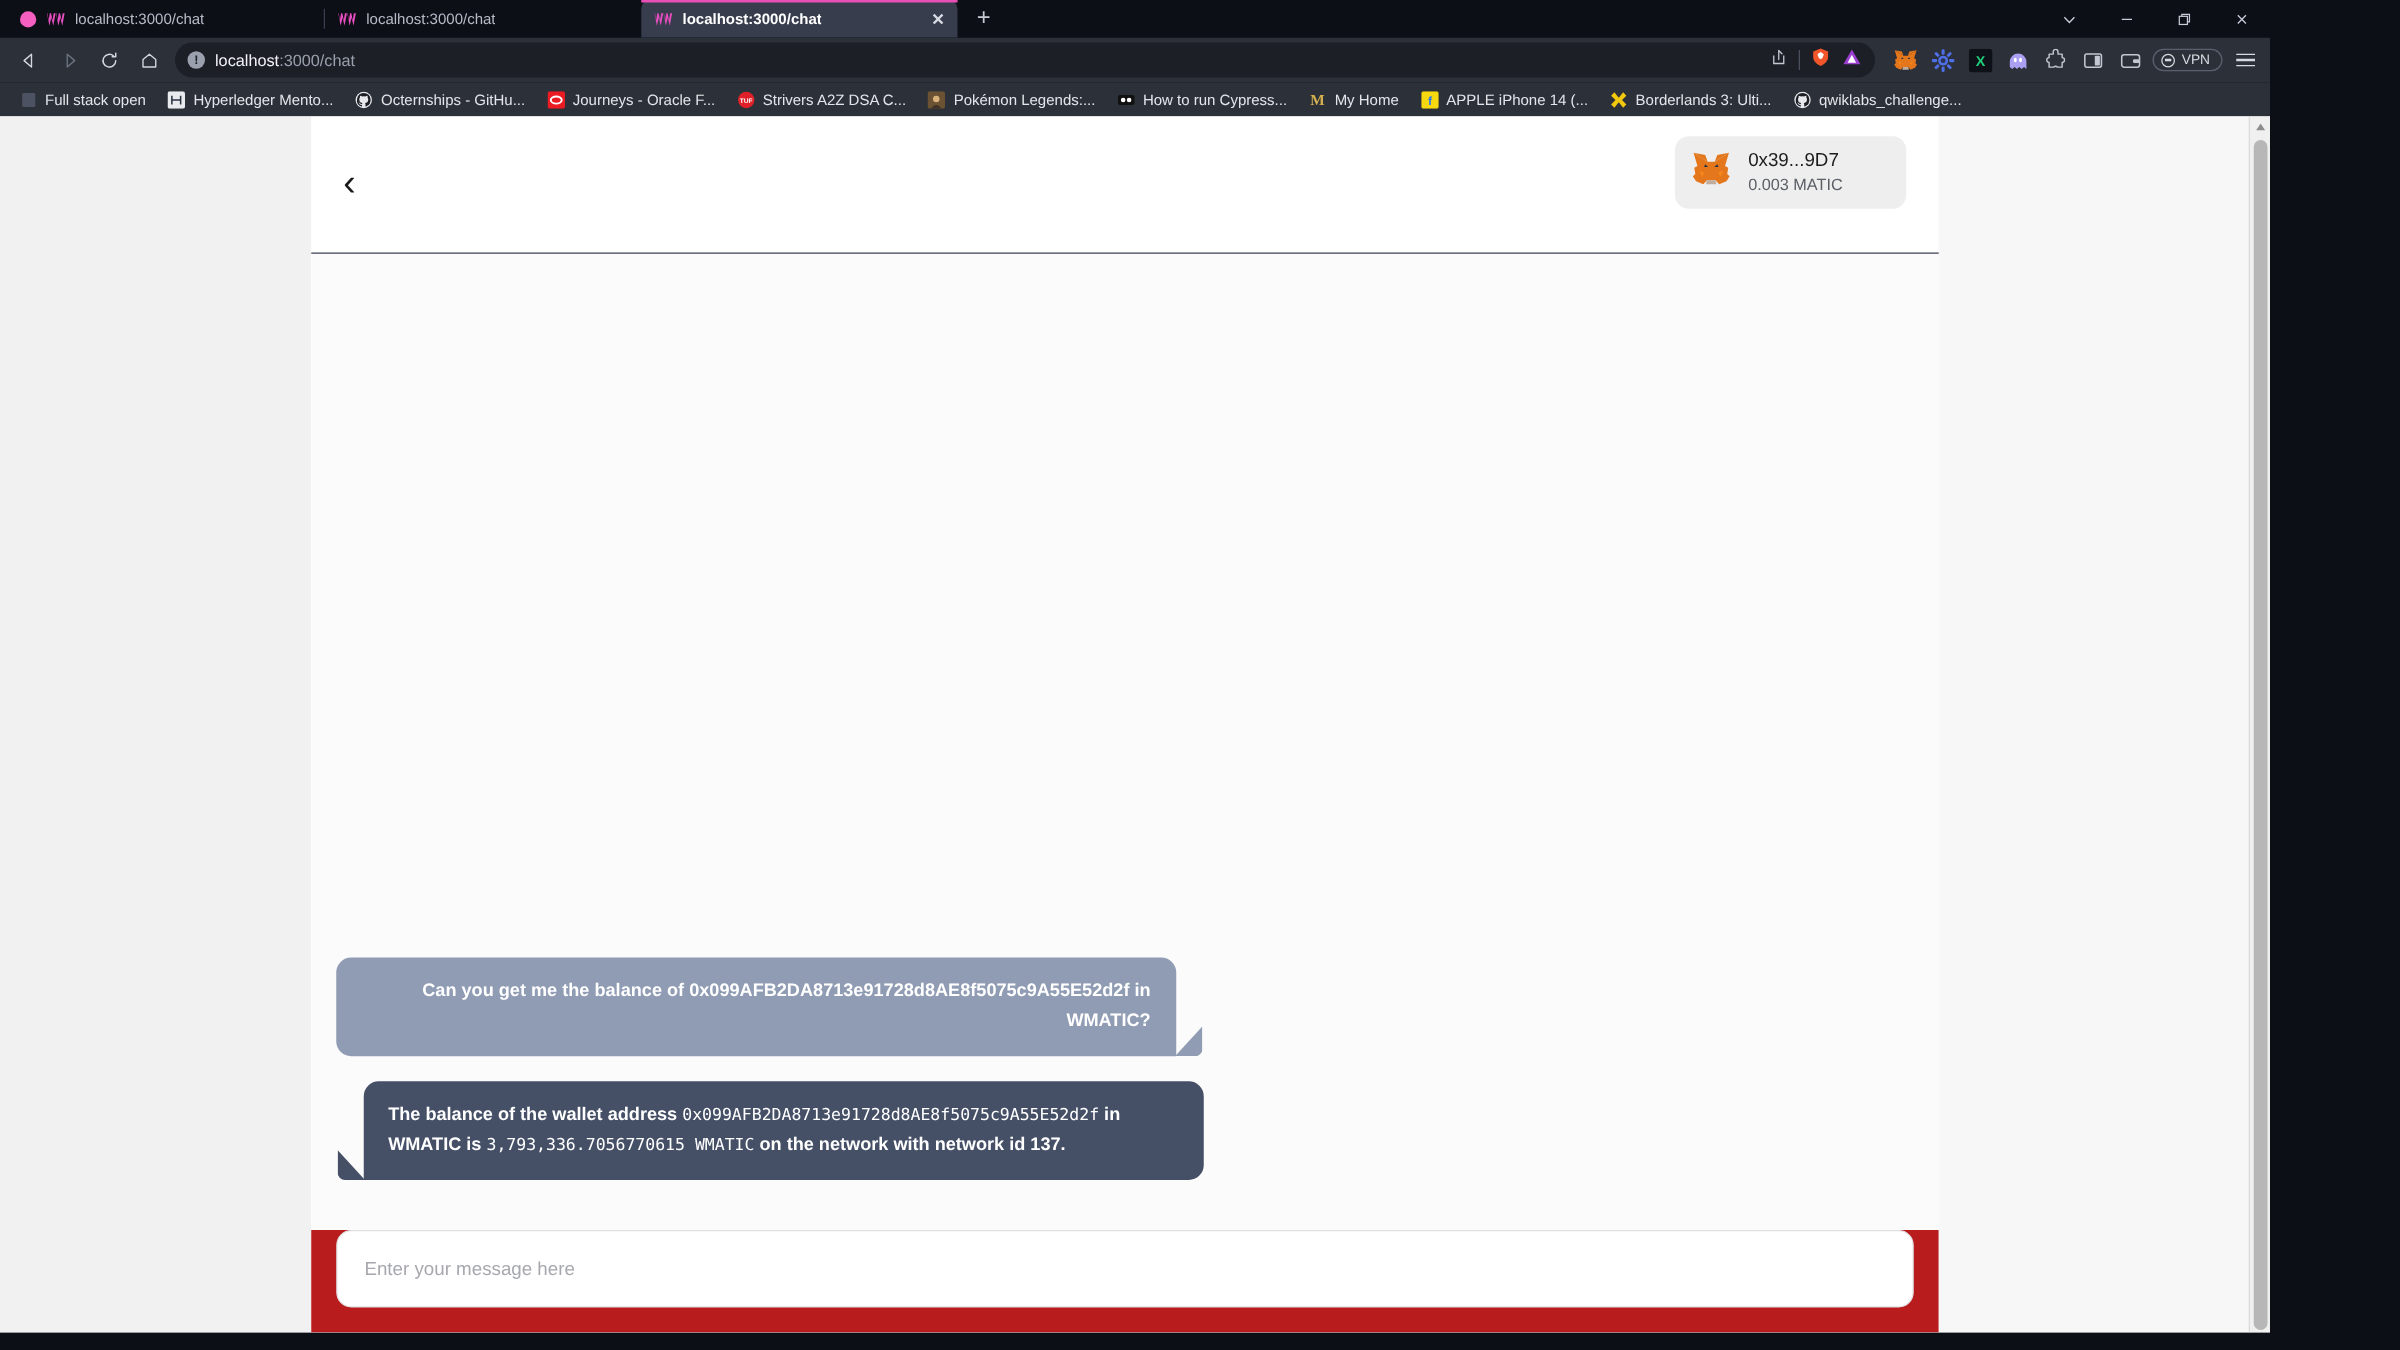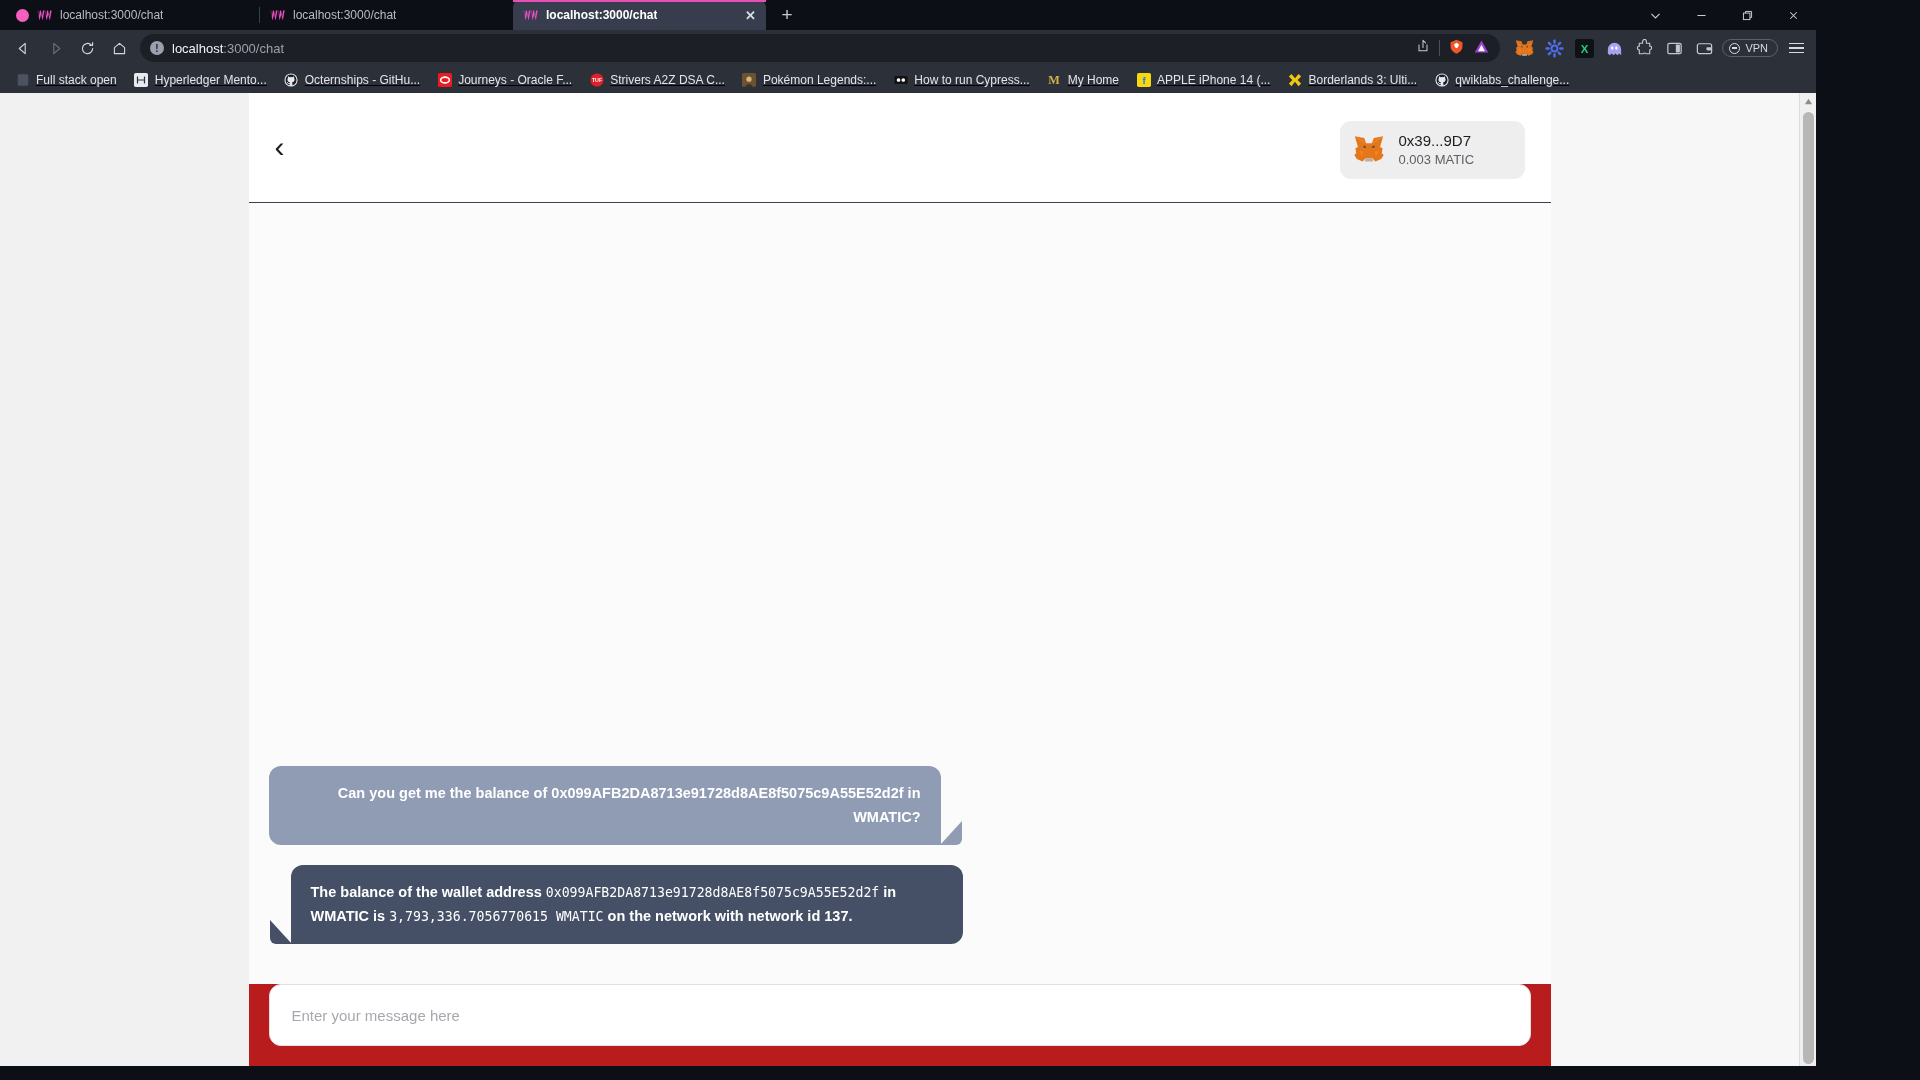--- a/index.html
+++ b/index.html
@@ -73,21 +73,21 @@
     width: 11px; height: 11px; border-radius: 50%; border: 1.5px solid #d7dae2;
     display: flex; align-items: center; justify-content: center;
   }
   .vpn-dot::after { content: ""; width: 5px; height: 1.5px; background: #d7dae2; }
   .hamb { display: flex; flex-direction: column; gap: 3px; }
   .hamb span { width: 15px; height: 1.5px; background: #d7dae2; display: block; }
 
   
   .bookmarks {
     height: 27px; background: #2c3038; display: flex; 
-    padding: 0 8px; gap: 3px; overflow: hidden; text-decoration: underline;
+    padding: 0 8px; gap: 3px; overflow: hidden;
   }
   .bm {
     display: flex; align-items: center; gap: 6px; padding: 3px 7px; border-radius: 4px;
     font-size: 12px; color: #e3e5ea; white-space: nowrap; flex: none;
   }
   .bmico { width: 15px; height: 15px; flex: none; display: flex; align-items: center; justify-content: center; }
 
   
   .viewport { flex: 1; background: #f4f4f5; display: flex; position: relative; overflow: hidden; }
   .page-gutter { flex: 1; background: #f1f1f2; }
@@ -105,23 +105,23 @@
   .back-chevron {
     font-size: 30px; color: #1a1a1a; font-weight: 300; line-height: 1;
     margin-right: 18px; margin-top: -2px;
   }
   .app-title {
     font-size: 28px; font-weight: bold; color: #1c1c1c; letter-spacing: -0.3px;
     display: flex; align-items: center; gap: 12px;
   }
   .robot { font-size: 31px; line-height: 1; }
   .wallet-card {
-    position: absolute; right: 26px; top: 28px;
+    position: absolute; right: 26px; top: 16px;
     background: #eeeeef; border-radius: 11px; padding: 10px 18px 10px 12px;
-    display: flex; align-items: flex-end; gap: 13px; min-width: 185px;
+    display: flex; align-items: center; gap: 13px; min-width: 185px;
   }
   .wallet-addr { font-size: 15px; color: #1d1d1f; line-height: 1.35; }
   .wallet-bal { font-size: 13px; color: #5b5f66; line-height: 1.35; }
 
   
   .chat-area {
     flex: 1; background: #fbfbfc; padding: 16px 20px 26px 20px;
     display: flex; flex-direction: column; justify-content: flex-end; gap: 6px;
     overflow: hidden;
   }

